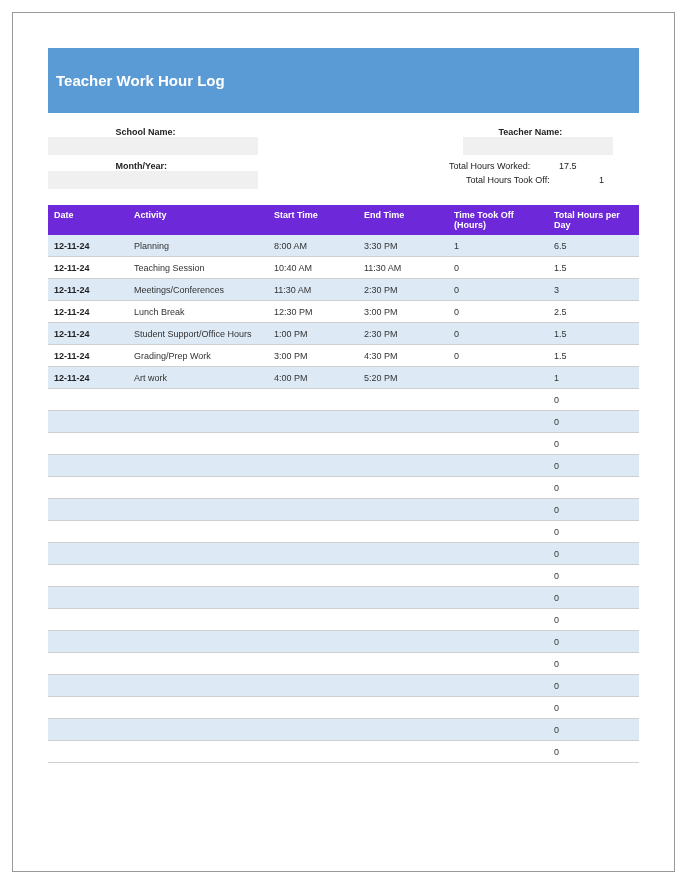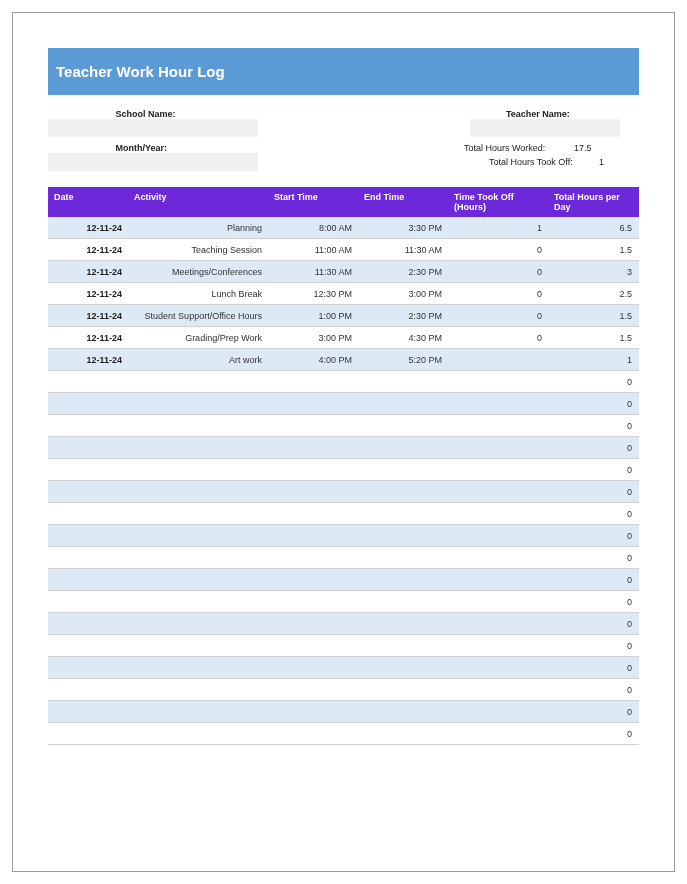--- a/index.html
+++ b/index.html
@@ -16,21 +16,21 @@
     height: 100%;
     padding: 35px 35px 20px 35px;
     position: relative;
     background: #fff;
   }
   .title-bar {
     background: #5b9bd5;
     color: #fff;
     font-size: 15px;
     font-weight: bold;
-    padding: 15px 8px;
+    padding: 24px 8px;
     margin-bottom: 14px;
   }
   .form-area {
     display: flex;
     justify-content: space-between;
     margin-bottom: 10px;
   }
   .form-left, .form-right { font-size: 9px; }
   .form-row {
     display: flex;
@@ -80,21 +80,20 @@
   .c-act    { width: 140px; }
   .c-start  { width: 90px; }
   .c-end    { width: 90px; }
   .c-took   { width: 100px; }
   .c-total  { width: 90px; }
   .tbody .tr {
     display: flex;
     border-bottom: 1px solid #d0d0d0;
     min-height: 22px;
     align-items: center;
-    text-align: right;
   }
   .tbody .tr:nth-child(odd) { background: #ddeaf6; }
   .tbody .tr:nth-child(even) { background: #fff; }
   .td { color: #333; }
   .td.c-date { font-weight: bold; color:#222; }
 </style>
 </head>
 <body>
 
 <div class="page">
@@ -114,21 +113,21 @@
     </div>
     <div class="form-right">
       <div class="form-row">
         <div class="form-label" style="width:78px;">Teacher Name:</div>
         <input class="form-input-r" value="" style="">
       </div>
       <div class="totals-row" style="margin-top:6px; margin-left:13px;">
         <div class="totals-label">Total Hours Worked:</div>
         <div class="totals-val">17.5</div>
       </div>
-      <div class="totals-row" style="margin-left:38px;">
+      <div class="totals-row" style="margin-left:30px;gap:23px;">
         <div class="totals-label">Total Hours Took Off:</div>
         <div class="totals-val">1</div>
       </div>
     </div>
   </div>
 
   <div class="table-wrap">
     <div class="thead">
       <div class="th c-date">Date</div>
       <div class="th c-act">Activity</div>
@@ -142,21 +141,21 @@
           <div class="td c-date">12-11-24</div>
           <div class="td c-act">Planning</div>
           <div class="td c-start">8:00 AM</div>
           <div class="td c-end">3:30 PM</div>
           <div class="td c-took">1</div>
           <div class="td c-total">6.5</div>
         </div>
         <div class="tr">
           <div class="td c-date">12-11-24</div>
           <div class="td c-act">Teaching Session</div>
-          <div class="td c-start">11:00 AM</div>
+          <div class="td c-start">10:40 AM</div>
           <div class="td c-end">11:30 AM</div>
           <div class="td c-took">0</div>
           <div class="td c-total">1.5</div>
         </div>
         <div class="tr">
           <div class="td c-date">12-11-24</div>
           <div class="td c-act">Meetings/Conferences</div>
           <div class="td c-start">11:30 AM</div>
           <div class="td c-end">2:30 PM</div>
           <div class="td c-took">0</div>

